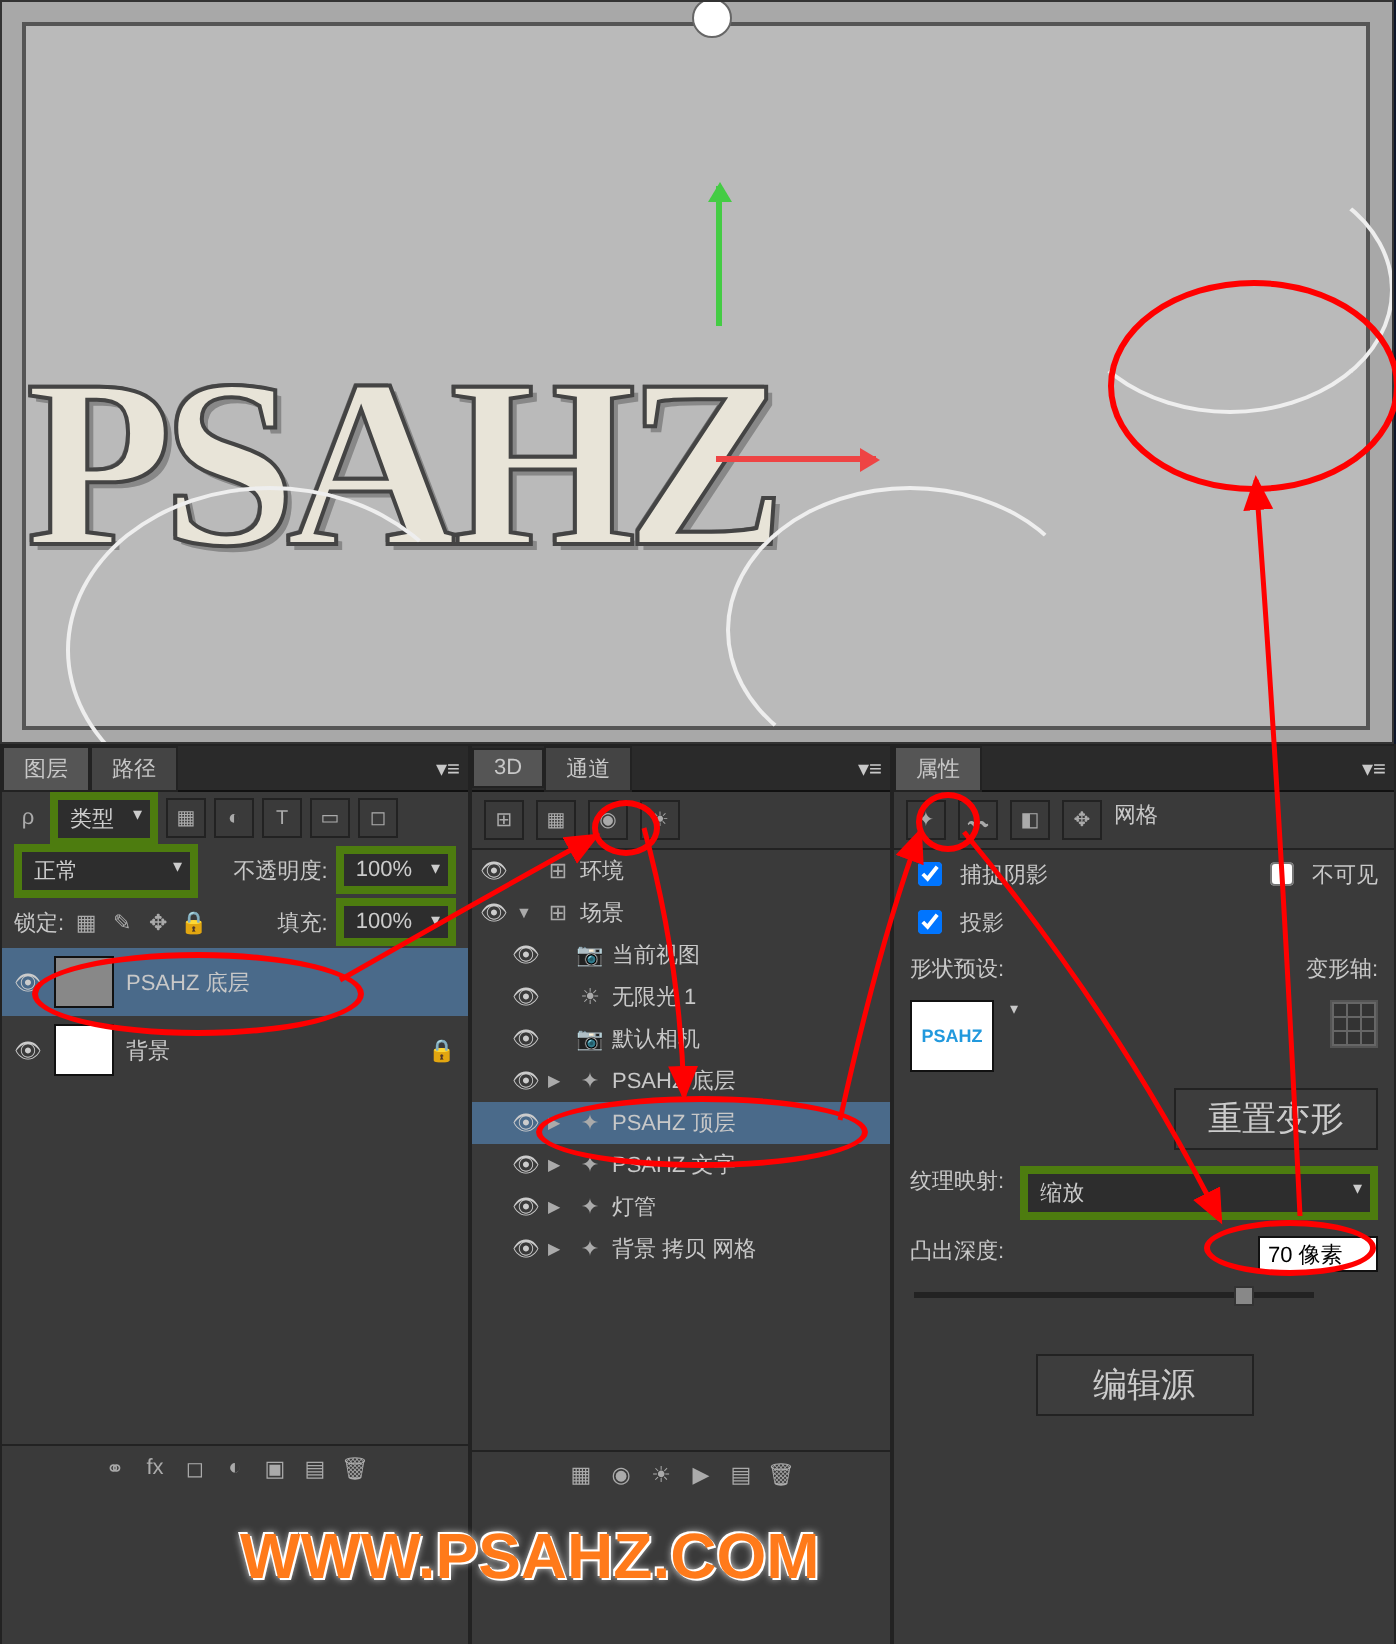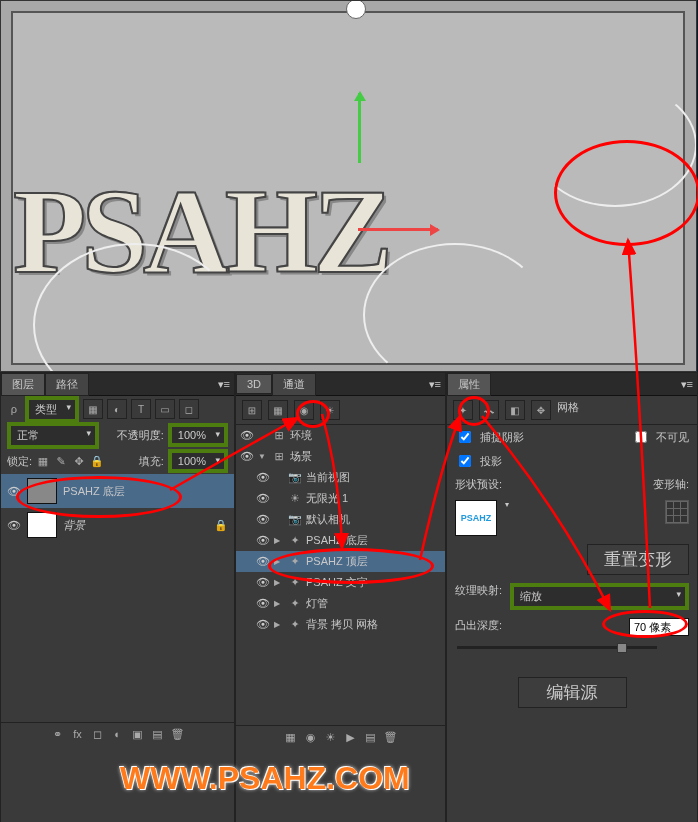--- a/index.html
+++ b/index.html
@@ -100,21 +100,21 @@
   <div class="sel">100%</div>
  </div>
  <div class="layer sel-on">
   <span class="eye">👁</span>
   <div class="thumb"></div>
   <span class="lname">PSAHZ 底层</span>
  </div>
  <div class="layer">
   <span class="eye">👁</span>
   <div class="thumb bg"></div>
-  <span class="lname" style="font-style:italic">背景</span>
+  <span class="lname" style="">背景</span>
   <span>🔒</span>
  </div>
  <div style="height:180px"></div>
  <div class="ftr">
   <span class="icn">⚭</span>
   <span class="icn">fx</span>
   <span class="icn">◻</span>
   <span class="icn">◐</span>
   <span class="icn">▣</span>
   <span class="icn">▤</span>

